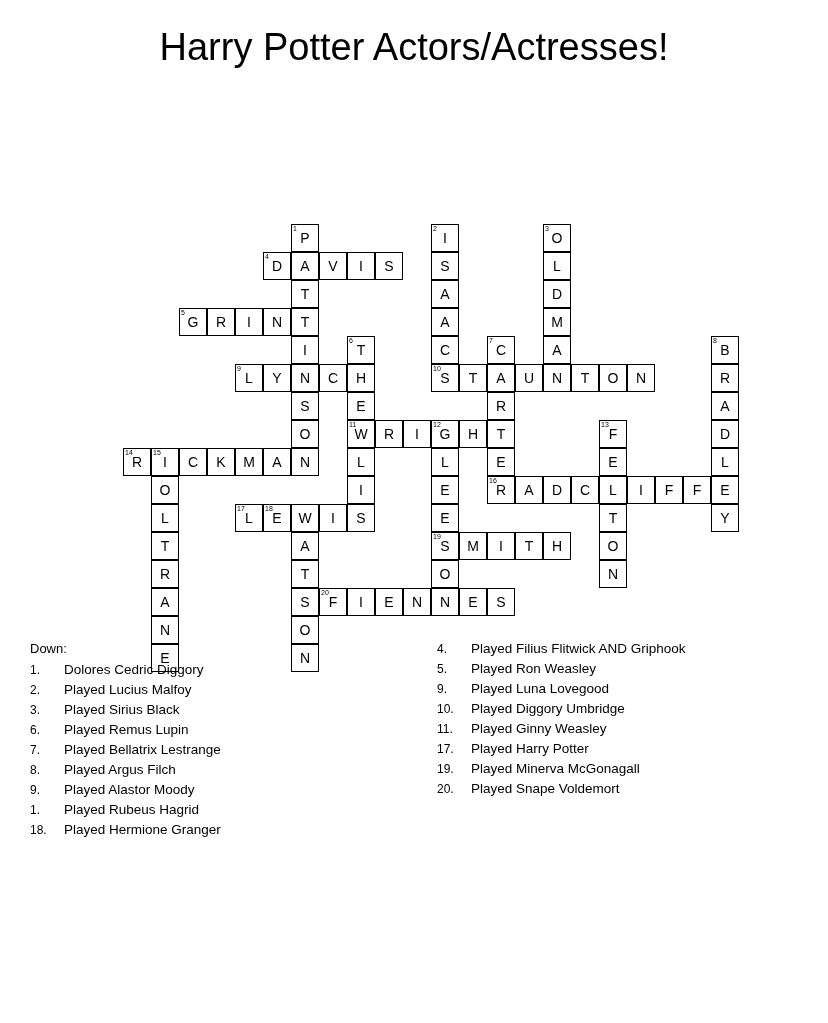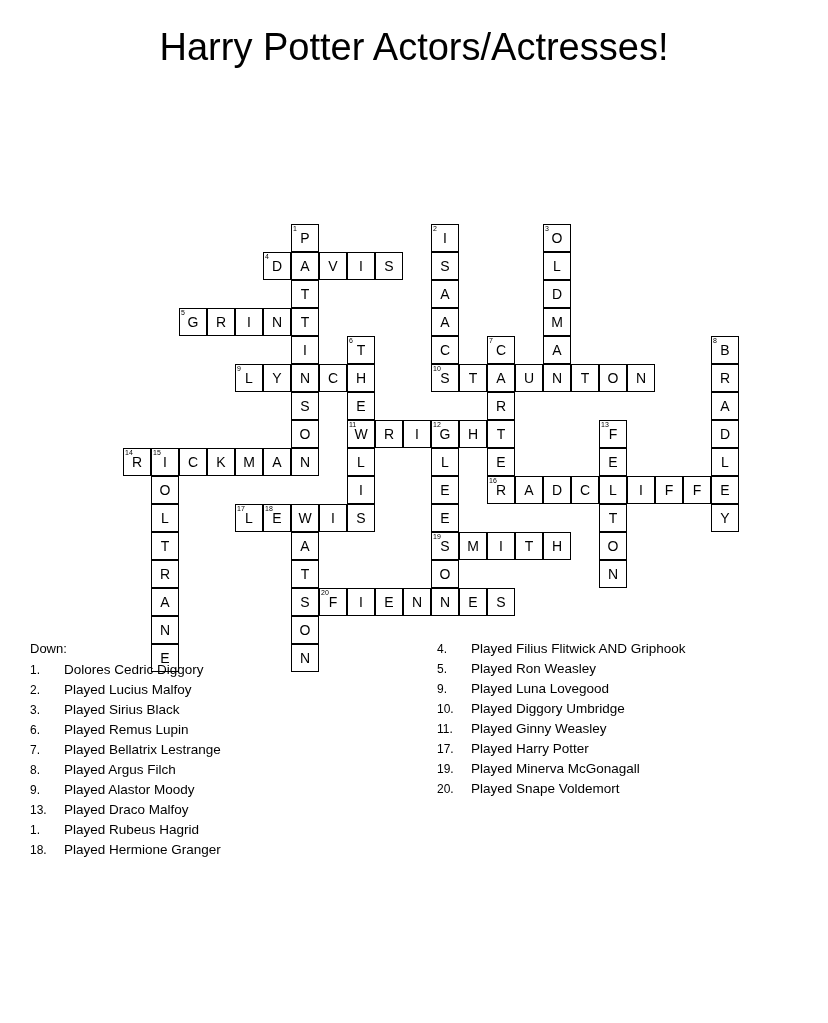--- a/index.html
+++ b/index.html
@@ -480,24 +480,20 @@
         </div>
         <div class="clue-row">
           <span class="clue-num">8.</span>
           <span class="clue-text">Played Argus Filch</span>
         </div>
         <div class="clue-row">
           <span class="clue-num">9.</span>
           <span class="clue-text">Played Alastor Moody</span>
         </div>
         <div class="clue-row">
-          <span class="clue-num">13.</span>
-          <span class="clue-text">Played Draco Malfoy</span>
-        </div>
-        <div class="clue-row">
           <span class="clue-num">1.</span>
           <span class="clue-text">Played Rubeus Hagrid</span>
         </div>
         <div class="clue-row">
           <span class="clue-num">18.</span>
           <span class="clue-text">Played Hermione Granger</span>
         </div>
       </div>
   </div>
   <div class="clue-col" id="across-col">

